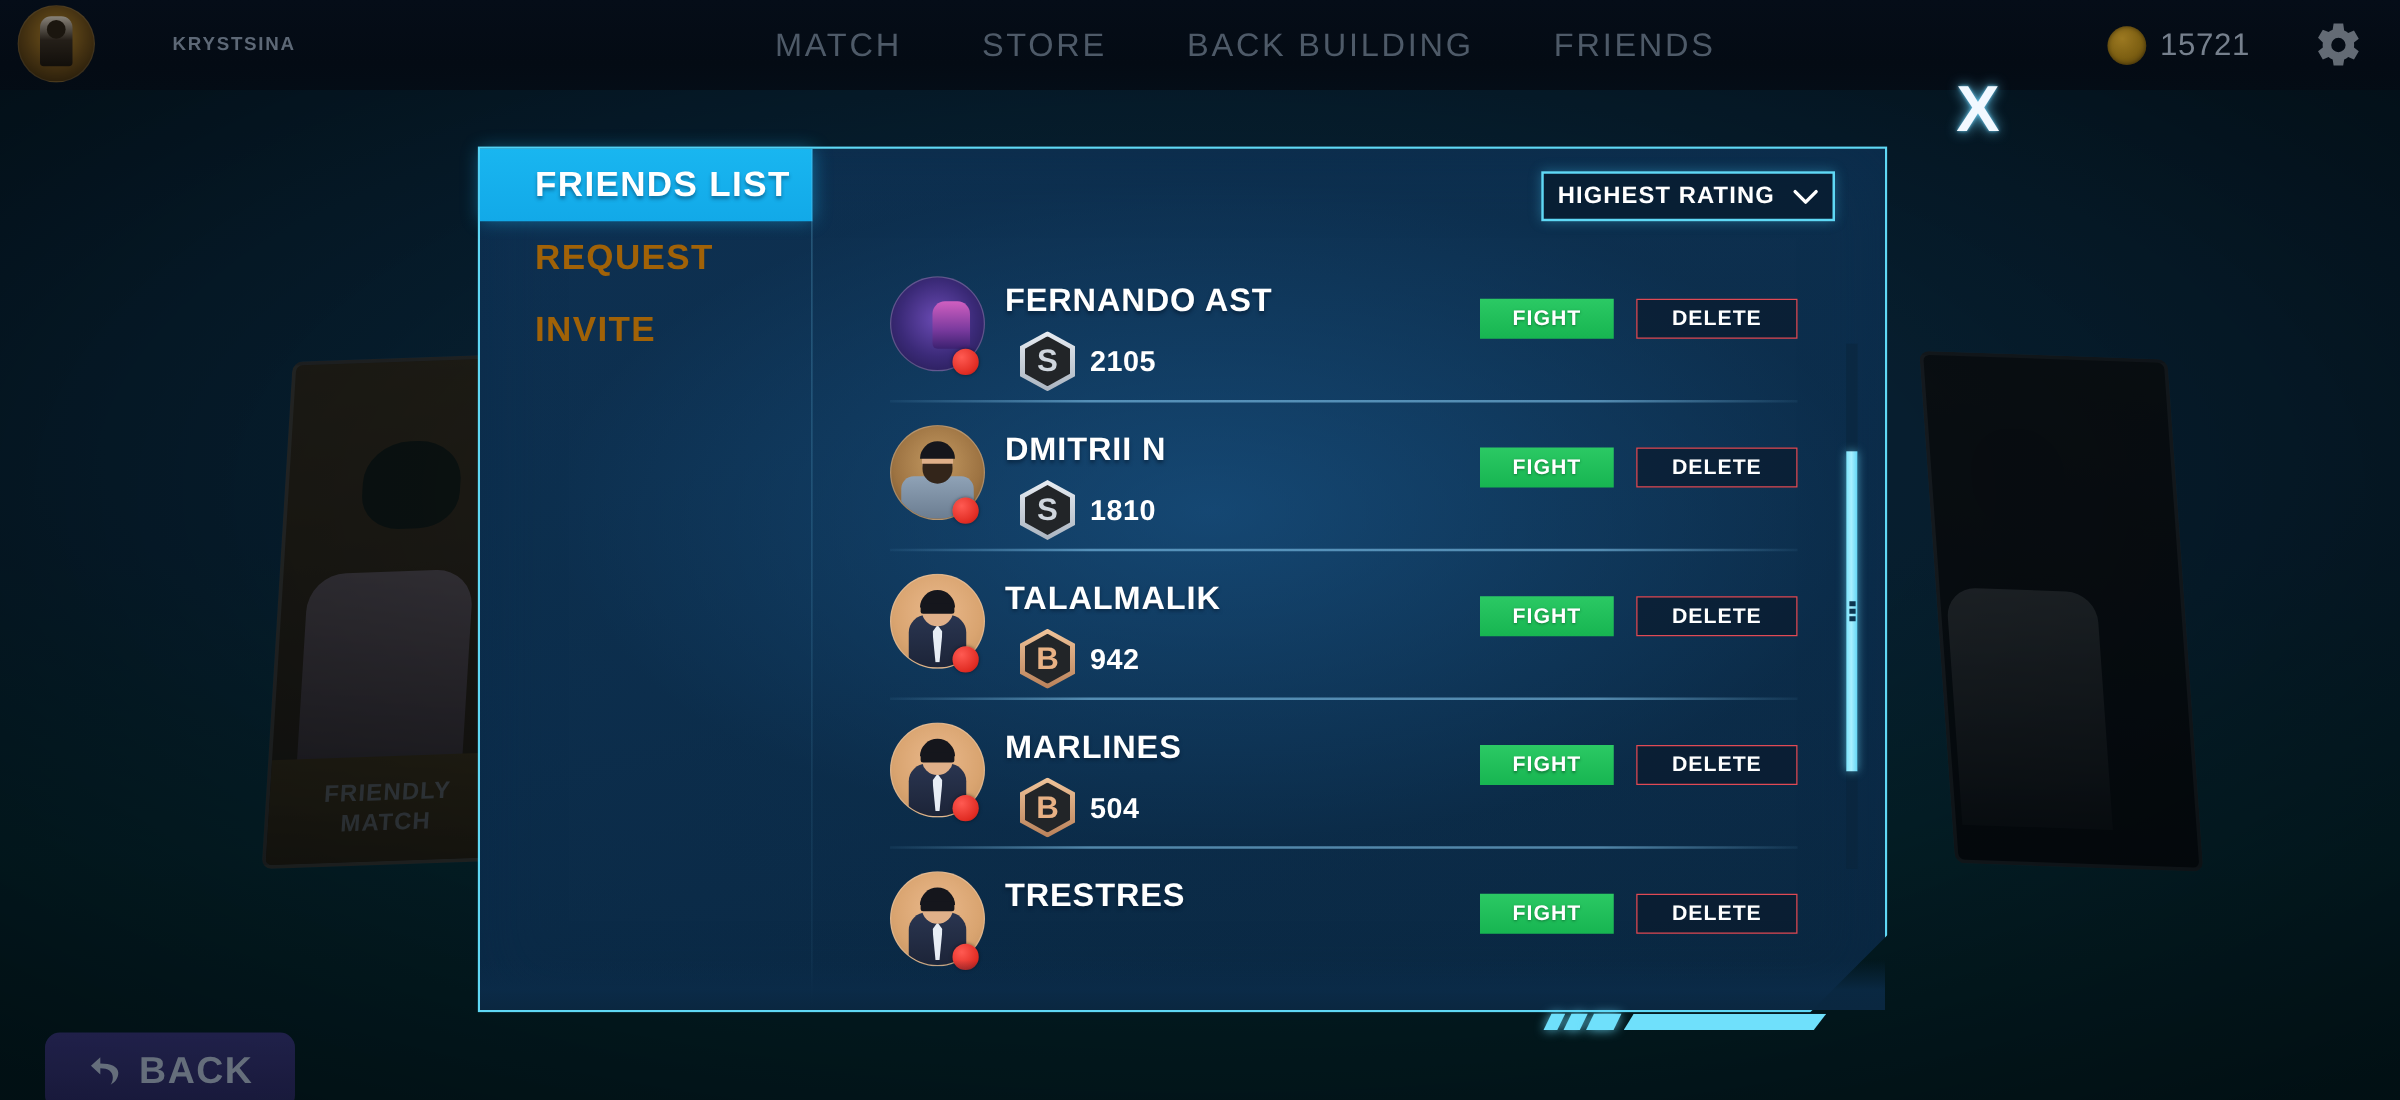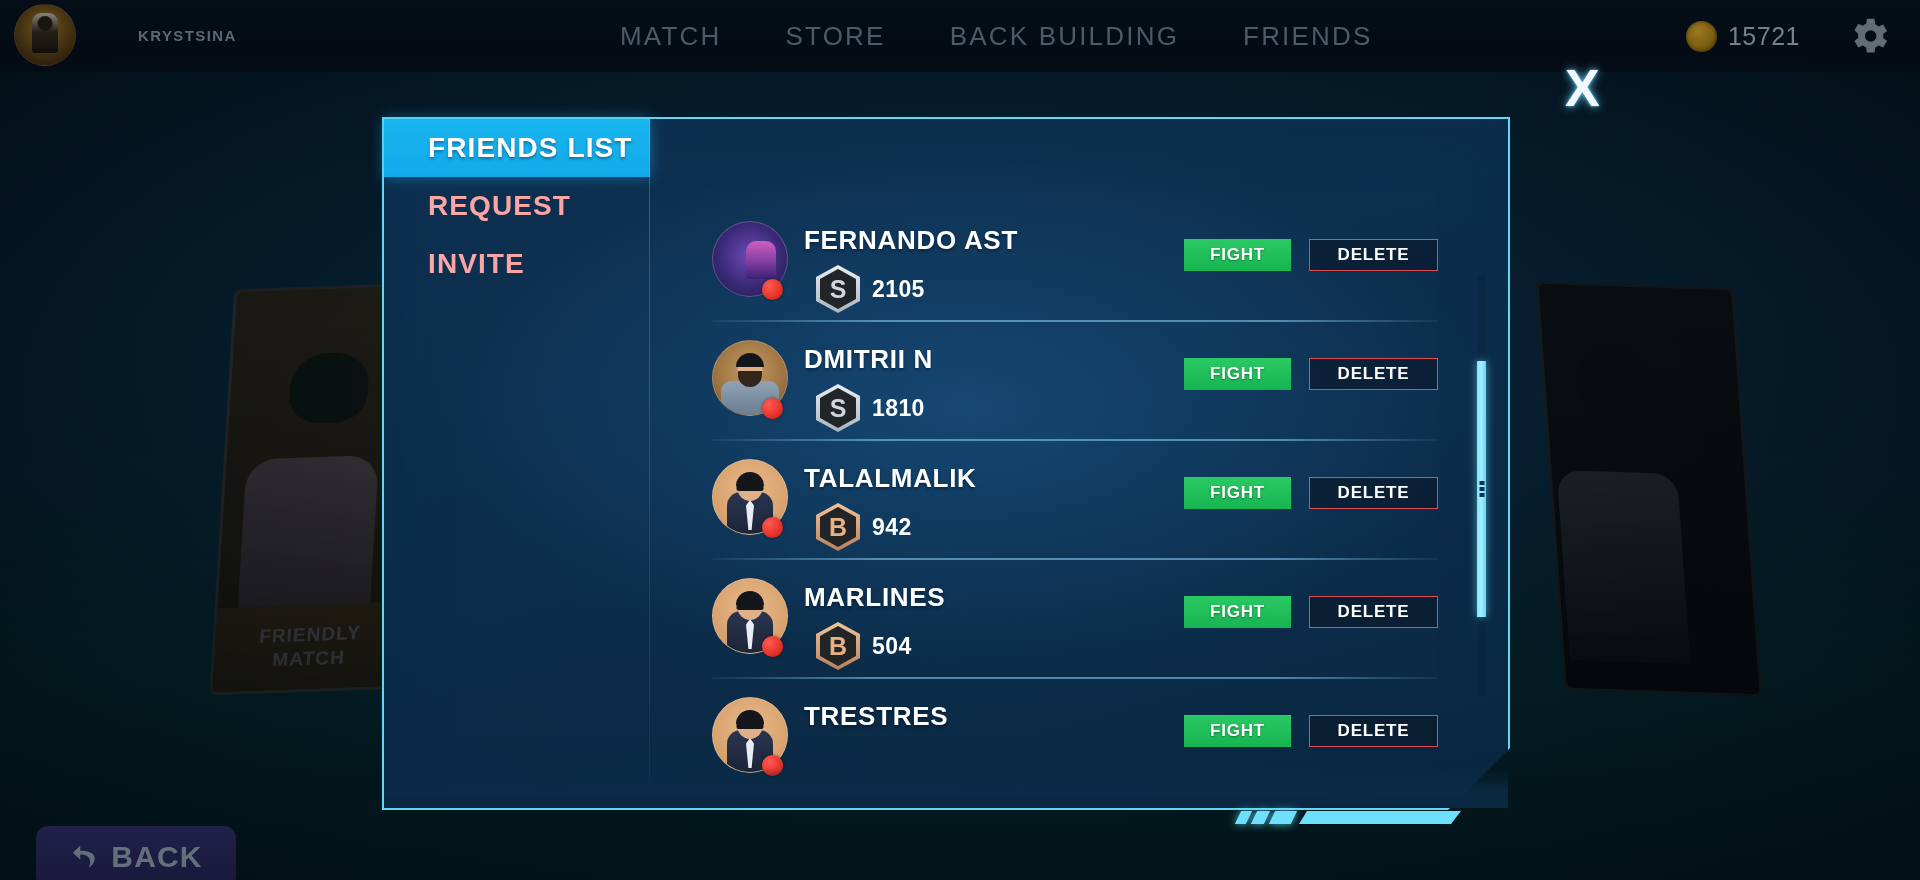--- a/index.html
+++ b/index.html
@@ -161,21 +161,21 @@
     position:absolute; inset:2px;
     background:radial-gradient(85% 70% at 52% 42%, rgba(28,92,146,.55) 0%, rgba(12,46,76,.35) 55%, rgba(8,33,55,.1) 100%);
     clip-path:polygon(0 0, 100% 0, 100% calc(100% - 61px), calc(100% - 61px) 100%, 0 100%);
     pointer-events:none;
   }
 
   
   .rail{ position:absolute; left:2px; top:2px; width:266px; bottom:2px; }
   .rail-tab{
     height:58px; display:flex; align-items:center; padding-left:44px;
-    font-size:28px; font-weight:800; letter-spacing:1.1px; color:#fca5a5;
+    font-size:28px; font-weight:800; letter-spacing:1.1px; color:#a16207;
     cursor:pointer; user-select:none;
   }
   .rail-tab.active{
     background:linear-gradient(180deg,#19b6f0 0%,#12a9e8 100%);
     color:#ffffff;
     text-shadow:0 2px 3px rgba(0,40,70,.45);
     box-shadow:0 0 14px rgba(30,180,240,.45);
   }
   .rail-tab + .rail-tab{ margin-top:0; }
   .rail-divider{
@@ -399,20 +399,26 @@
       </div>
       <div class="rail-tab">
         <span>REQUEST</span>
       </div>
       <div class="rail-tab">
         <span>INVITE</span>
       </div>
       <div class="rail-divider"></div>
     </div>
 
+    <div class="sort">
+      <span class="lbl">HIGHEST RATING</span>
+      <svg width="21" height="13" viewBox="0 0 20 12">
+        <path d="M2 2 L10 10 L18 2" stroke="#ffffff" stroke-width="2.6" fill="none" stroke-linecap="round" stroke-linejoin="round"></path>
+      </svg>
+    </div>
 
     <div class="list-area">
 
       <div class="row">
         <div class="avatar av-a">
           <div class="av-purple-fig"></div>
         </div>
         <div class="status-dot"></div>
         <div class="fname">FERNANDO AST</div>
         <div class="rank-wrap">

